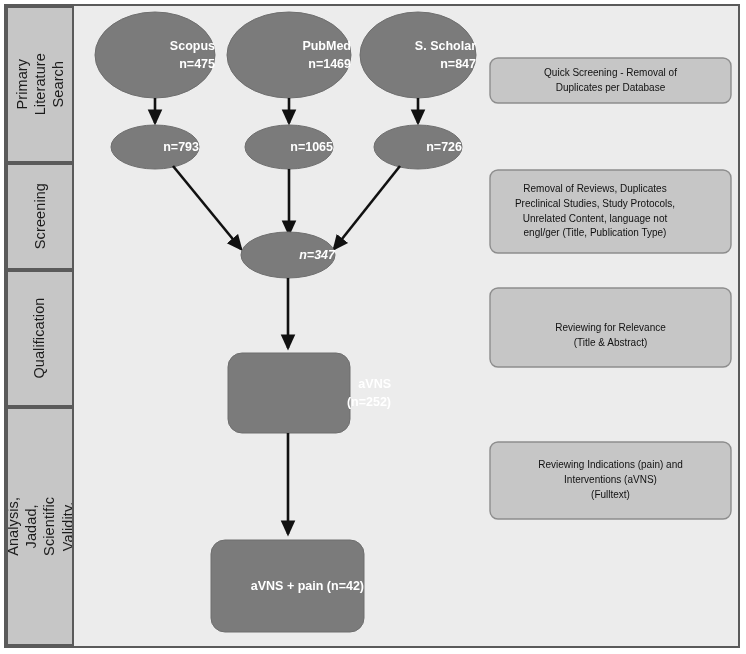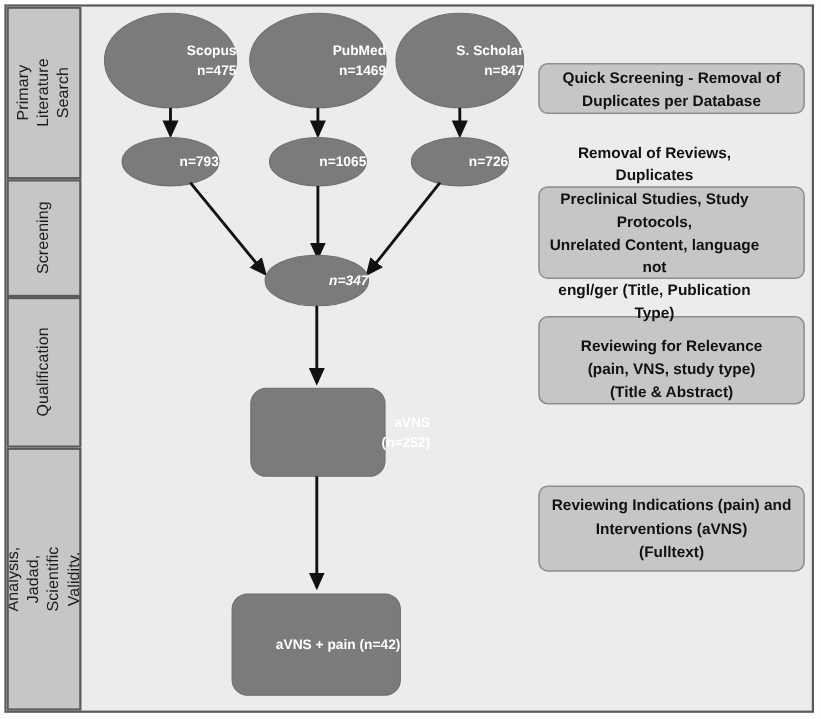--- a/index.html
+++ b/index.html
@@ -89,22 +89,22 @@
     line-height: 1.45;
     display: flex;
     flex-direction: column;
     align-items: flex-end;
     justify-content: center;
     pointer-events: none;
   }
   .side-box-text {
     position: absolute;
     color: #111111;
-    font-size: 14px;
-    font-weight: bold;
+    font-size: 10px;
+    font-weight: normal;
     text-align: center;
     line-height: 1.48;
     display: flex;
     flex-direction: column;
     align-items: center;
     justify-content: center;
     pointer-events: none;
   }
 </style>
 </head>
@@ -206,21 +206,20 @@
 
     <div class="side-box-text" style="left:414px;top:164px;width:210px;height:83px;">
       <span>Removal of Reviews, Duplicates</span>
       <span>Preclinical Studies, Study Protocols,</span>
       <span>Unrelated Content, language not</span>
       <span>engl/ger (Title, Publication Type)</span>
     </div>
 
     <div class="side-box-text" style="left:414px;top:282px;width:241px;height:95px;">
       <span>Reviewing for Relevance</span>
-      <span>(pain, VNS, study type)</span>
       <span>(Title &amp; Abstract)</span>
     </div>
 
     <div class="side-box-text" style="left:414px;top:436px;width:241px;height:77px;border-radius:25px;">
       <span>Reviewing Indications (pain) and</span>
       <span>Interventions (aVNS)</span>
       <span>(Fulltext)</span>
     </div>
 
   </div>

